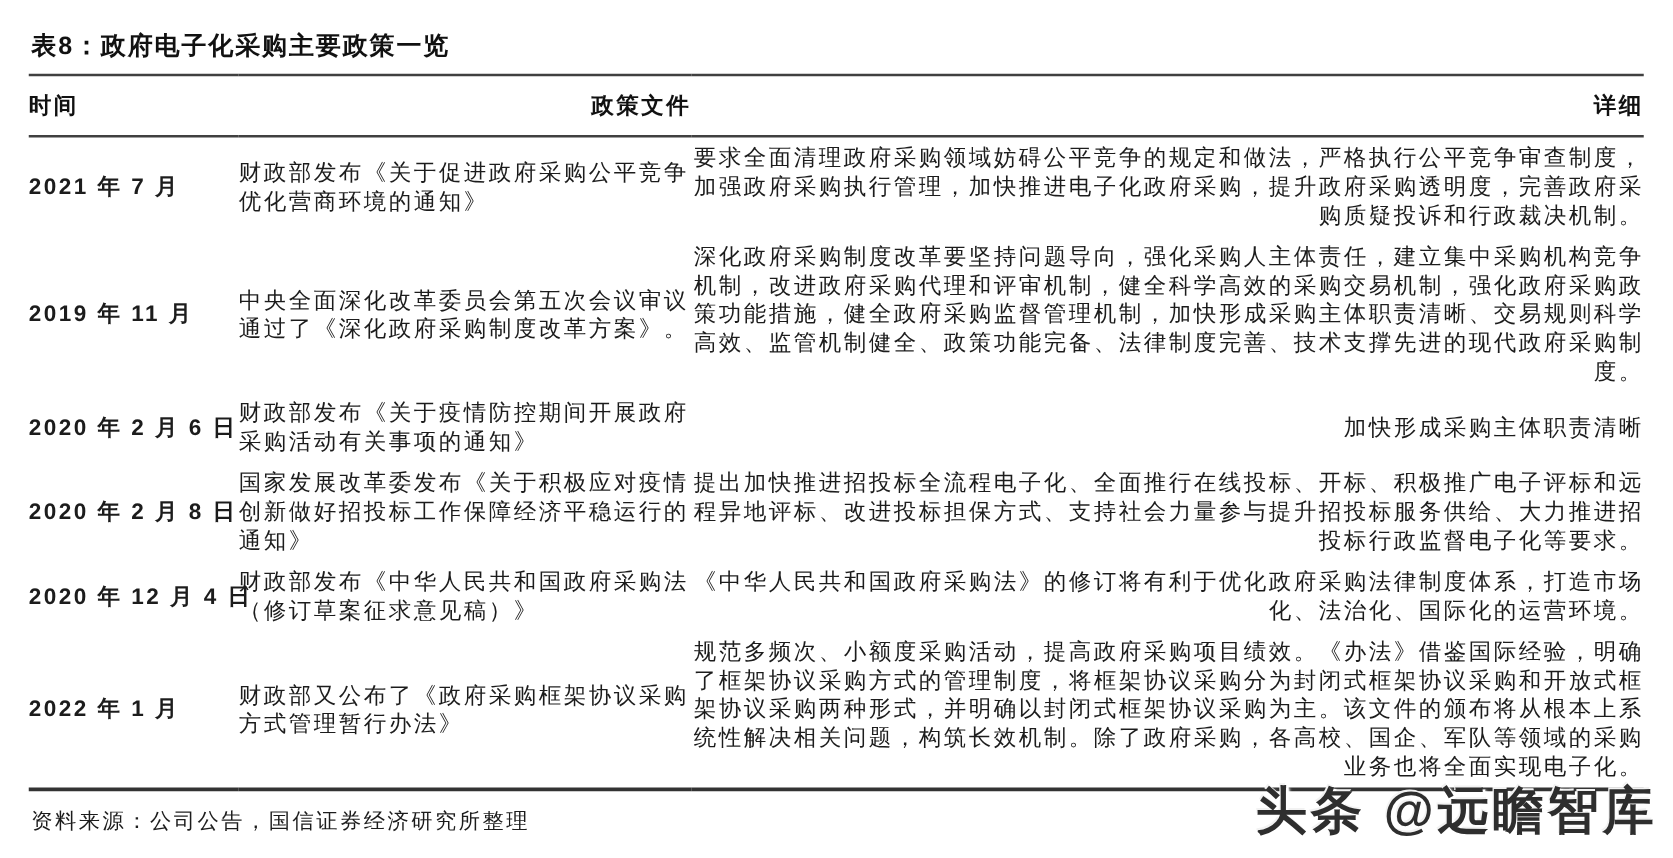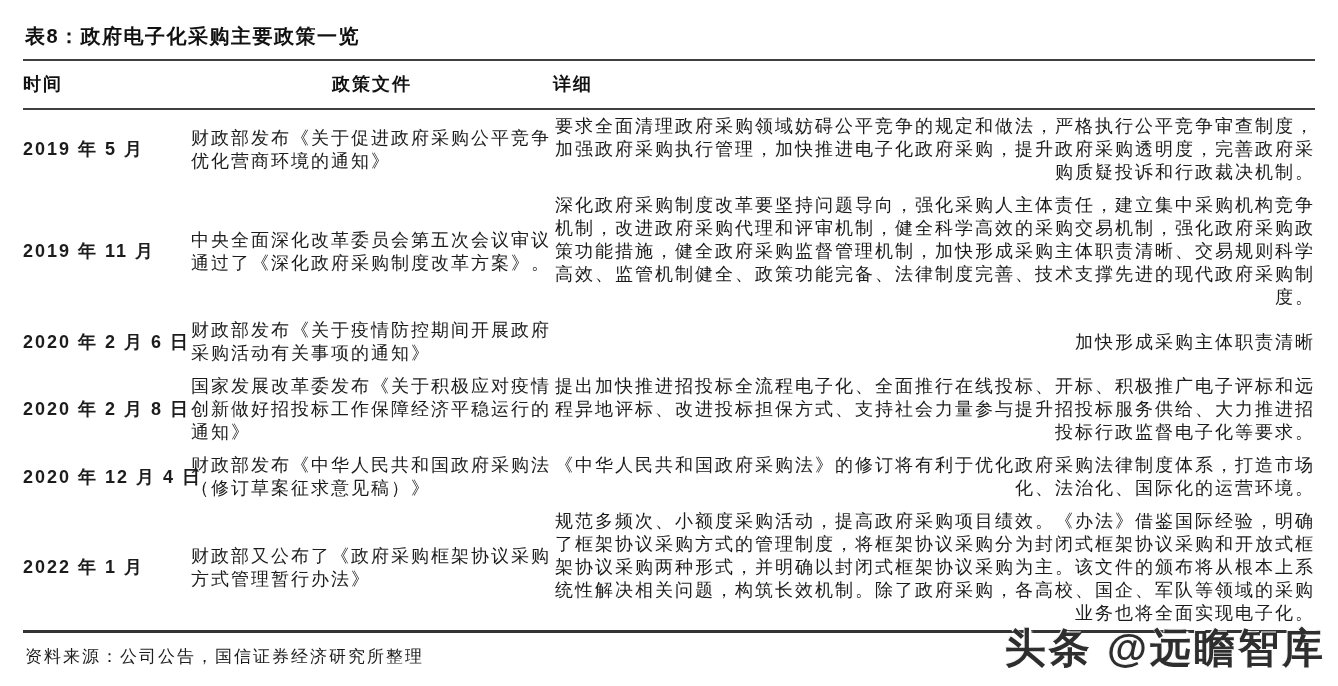--- a/index.html
+++ b/index.html
@@ -35,22 +35,22 @@
   table.policy-table th {
     font-size: 18px;
     font-weight: bold;
     letter-spacing: 2px;
     padding: 11px 0 12px 0;
     border-bottom: 2px solid #404040;
     color: #111;
     vertical-align: middle;
   }
   th.col-time   { width: 168px; text-align: left; padding-left: 2px; margin-left: 30px; }
-  th.col-policy { width: 362px; text-align: center; }
-  th.col-detail { text-align: left; }
+  th.col-policy { width: 362px; text-align: right; }
+  th.col-detail { text-align: right; }
   table.policy-table td {
     font-size: 18px;
     line-height: 23px;
     letter-spacing: 2px;
     vertical-align: middle;
     padding: 5px 0;
     color: #1c1c1c;
   }
   td.cell-time {
     font-weight: bold;
@@ -92,21 +92,21 @@
   <table class="policy-table">
     <thead>
       <tr>
         <th class="col-time">时间</th>
         <th class="col-policy">政策文件</th>
         <th class="col-detail">详细</th>
       </tr>
     </thead>
     <tbody>
       <tr>
-        <td class="cell-time">2019 年 5 月</td>
+        <td class="cell-time">2021 年 7 月</td>
         <td class="cell-policy">财政部发布《关于促进政府采购公平竞争优化营商环境的通知》</td>
         <td class="cell-detail">要求全面清理政府采购领域妨碍公平竞争的规定和做法，严格执行公平竞争审查制度，加强政府采购执行管理，加快推进电子化政府采购，提升政府采购透明度，完善政府采购质疑投诉和行政裁决机制。</td>
       </tr>
       <tr>
         <td class="cell-time">2019 年 11 月</td>
         <td class="cell-policy">中央全面深化改革委员会第五次会议审议通过了《深化政府采购制度改革方案》。</td>
         <td class="cell-detail">深化政府采购制度改革要坚持问题导向，强化采购人主体责任，建立集中采购机构竞争机制，改进政府采购代理和评审机制，健全科学高效的采购交易机制，强化政府采购政策功能措施，健全政府采购监督管理机制，加快形成采购主体职责清晰、交易规则科学高效、监管机制健全、政策功能完备、法律制度完善、技术支撑先进的现代政府采购制度。</td>
       </tr>
       <tr>
         <td class="cell-time">2020 年 2 月 6 日</td>

